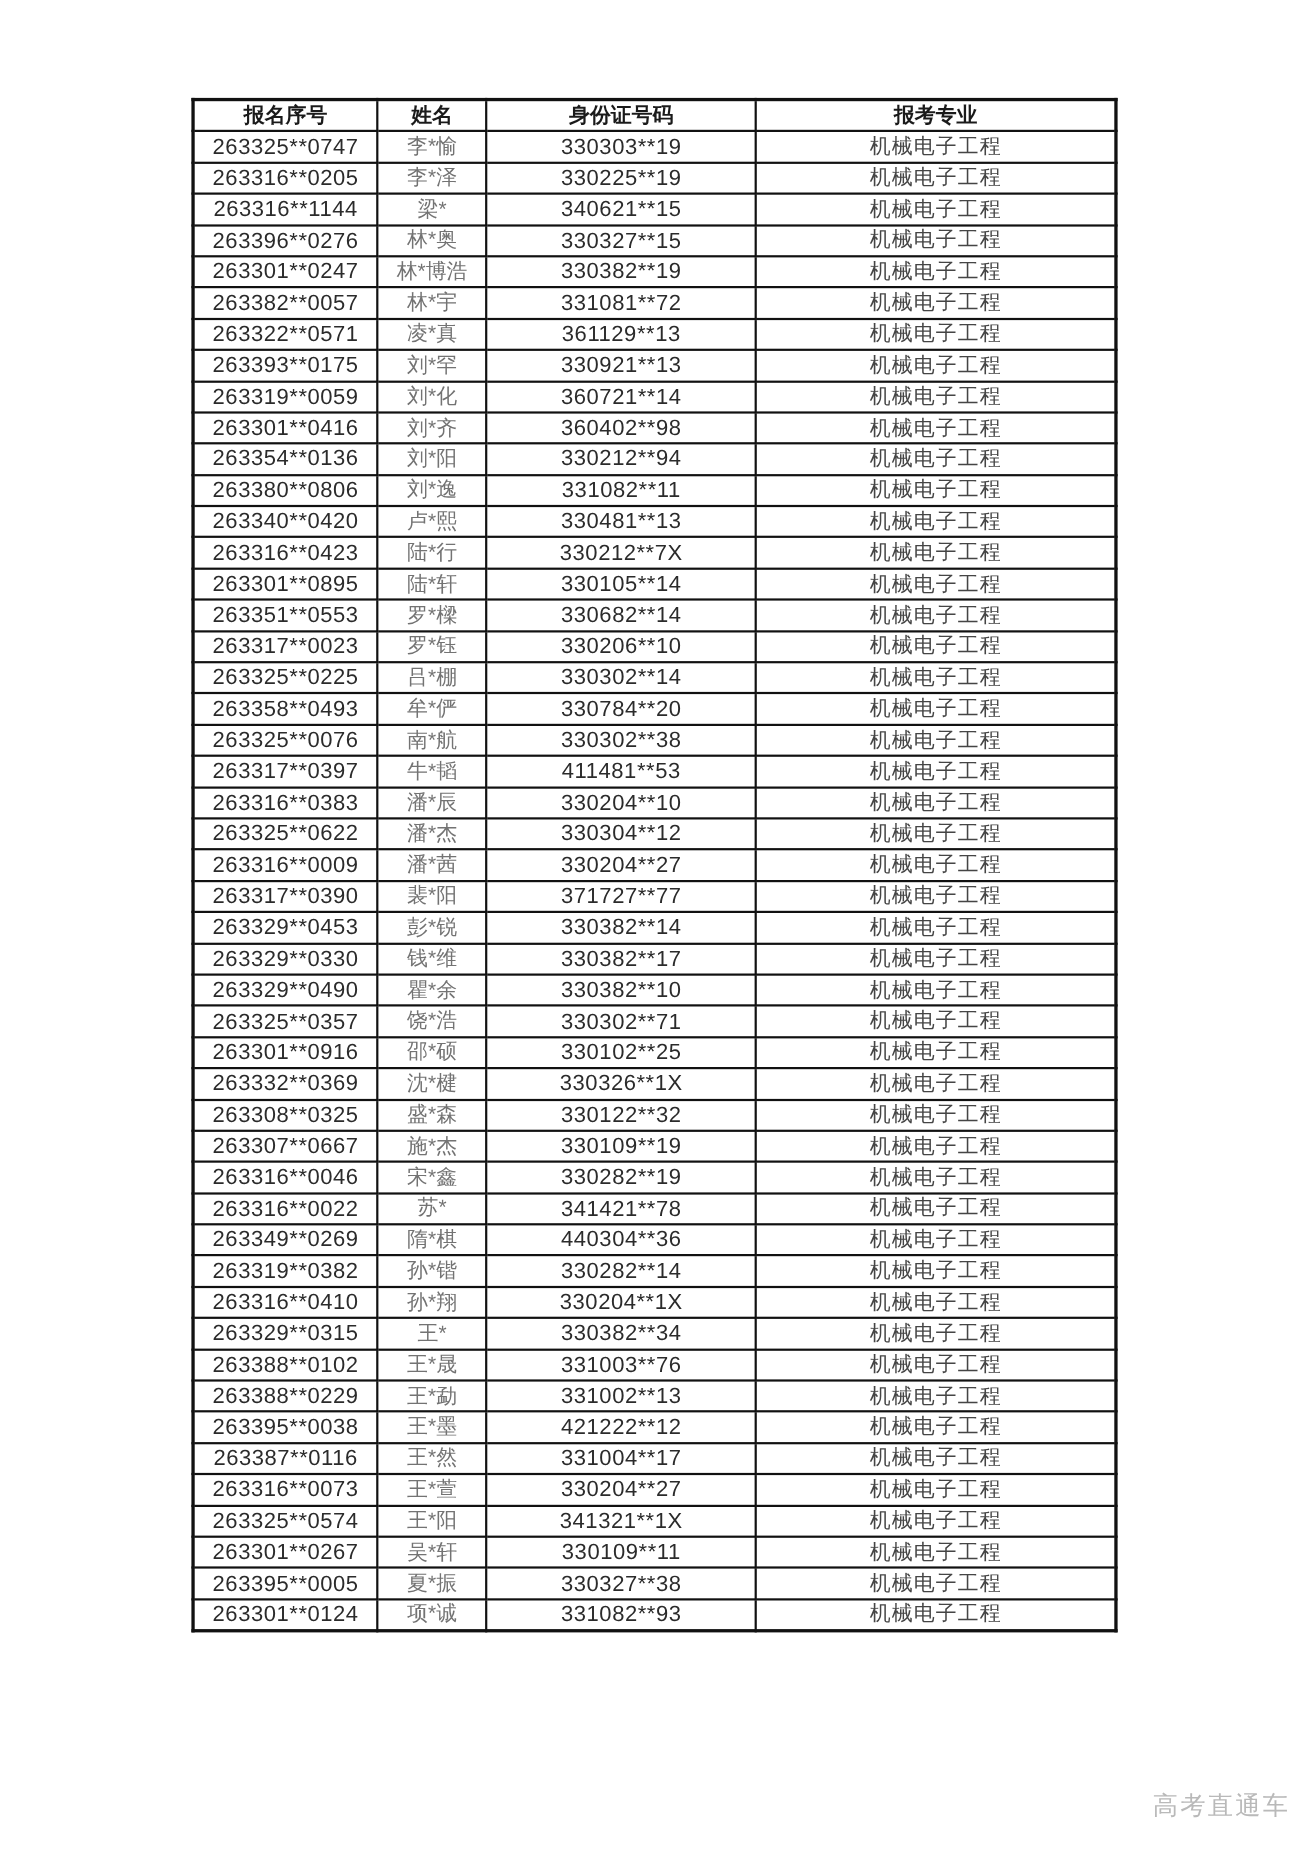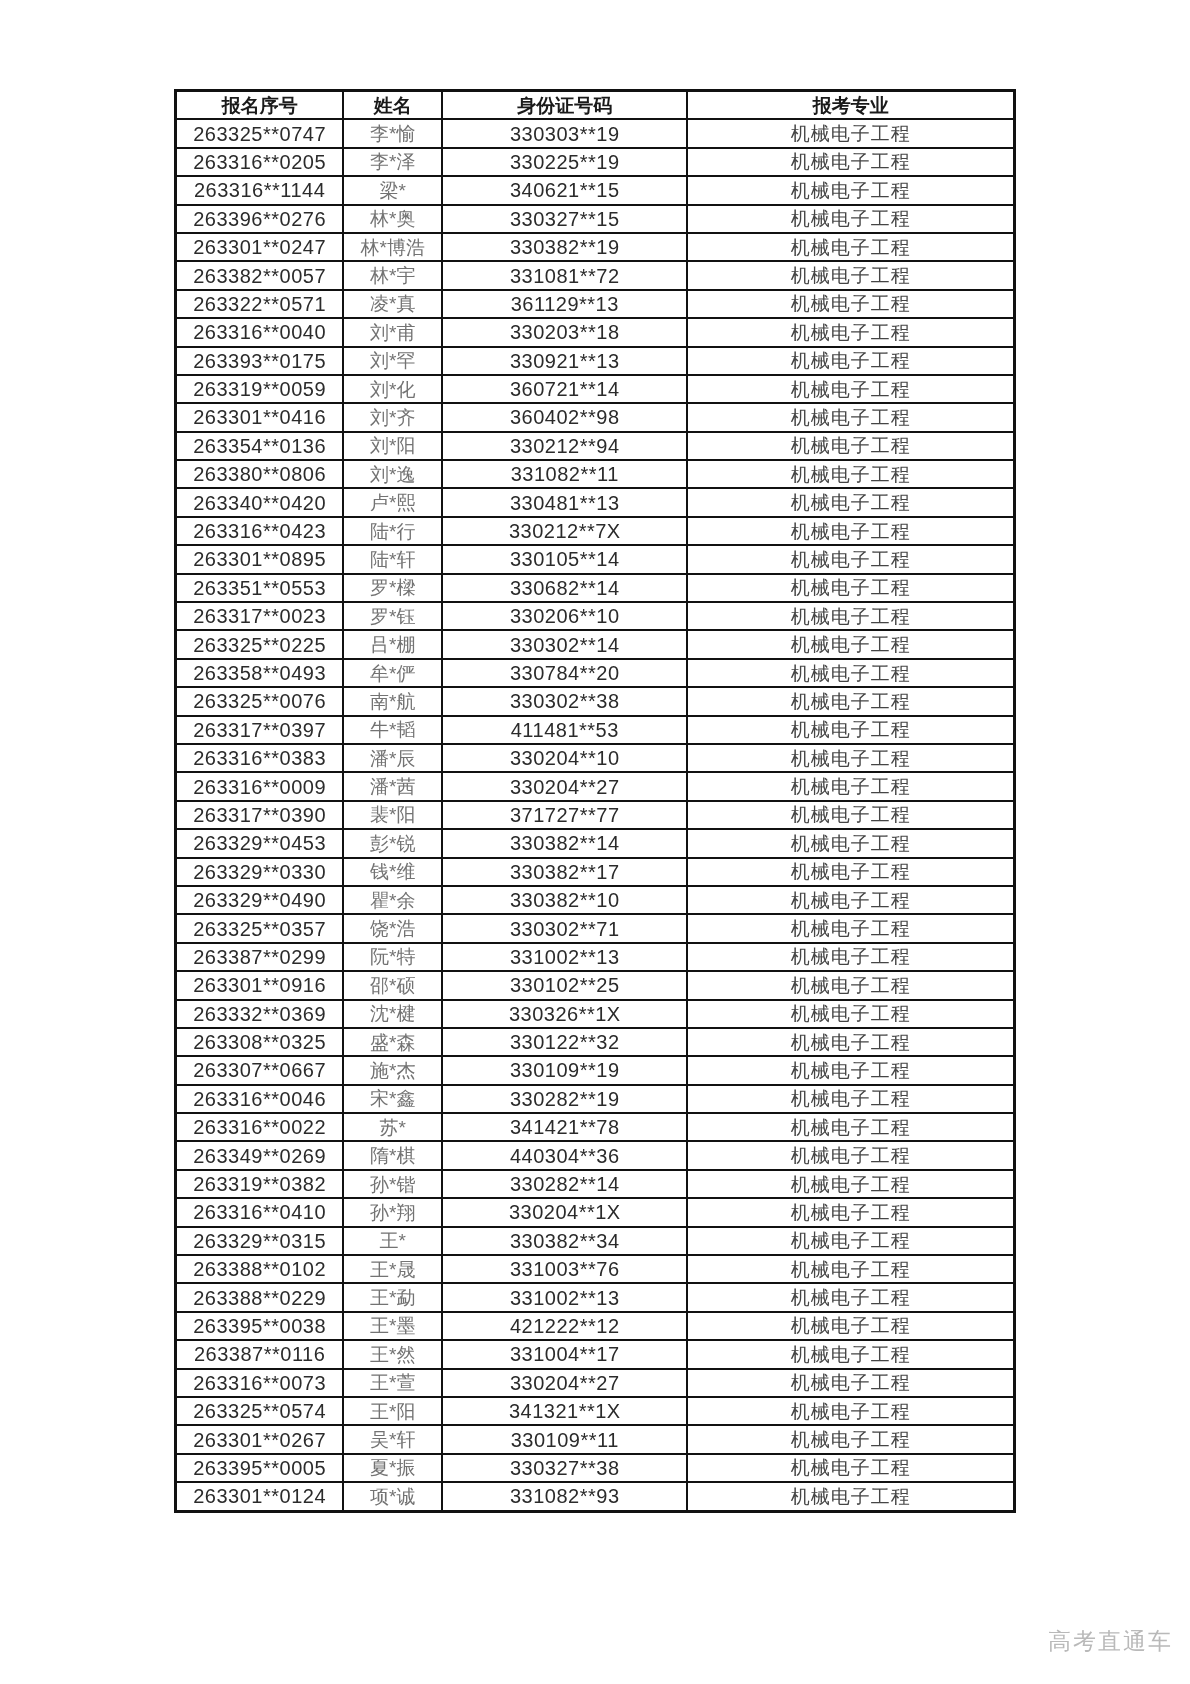--- a/index.html
+++ b/index.html
@@ -123,26 +123,20 @@
           <td class="c2">331081**72</td>
           <td class="c3">机械电子工程</td>
         </tr>
         <tr>
           <td class="c0">263322**0571</td>
           <td class="c1">凌*真</td>
           <td class="c2">361129**13</td>
           <td class="c3">机械电子工程</td>
         </tr>
         <tr>
-          <td class="c0">263316**0040</td>
-          <td class="c1">刘*甫</td>
-          <td class="c2">330203**18</td>
-          <td class="c3">机械电子工程</td>
-        </tr>
-        <tr>
           <td class="c0">263393**0175</td>
           <td class="c1">刘*罕</td>
           <td class="c2">330921**13</td>
           <td class="c3">机械电子工程</td>
         </tr>
         <tr>
           <td class="c0">263319**0059</td>
           <td class="c1">刘*化</td>
           <td class="c2">360721**14</td>
           <td class="c3">机械电子工程</td>
@@ -219,20 +213,26 @@
           <td class="c2">411481**53</td>
           <td class="c3">机械电子工程</td>
         </tr>
         <tr>
           <td class="c0">263316**0383</td>
           <td class="c1">潘*辰</td>
           <td class="c2">330204**10</td>
           <td class="c3">机械电子工程</td>
         </tr>
         <tr>
+          <td class="c0">263325**0622</td>
+          <td class="c1">潘*杰</td>
+          <td class="c2">330304**12</td>
+          <td class="c3">机械电子工程</td>
+        </tr>
+        <tr>
           <td class="c0">263316**0009</td>
           <td class="c1">潘*茜</td>
           <td class="c2">330204**27</td>
           <td class="c3">机械电子工程</td>
         </tr>
         <tr>
           <td class="c0">263317**0390</td>
           <td class="c1">裴*阳</td>
           <td class="c2">371727**77</td>
           <td class="c3">机械电子工程</td>
@@ -255,26 +255,20 @@
           <td class="c2">330382**10</td>
           <td class="c3">机械电子工程</td>
         </tr>
         <tr>
           <td class="c0">263325**0357</td>
           <td class="c1">饶*浩</td>
           <td class="c2">330302**71</td>
           <td class="c3">机械电子工程</td>
         </tr>
         <tr>
-          <td class="c0">263387**0299</td>
-          <td class="c1">阮*特</td>
-          <td class="c2">331002**13</td>
-          <td class="c3">机械电子工程</td>
-        </tr>
-        <tr>
           <td class="c0">263301**0916</td>
           <td class="c1">邵*硕</td>
           <td class="c2">330102**25</td>
           <td class="c3">机械电子工程</td>
         </tr>
         <tr>
           <td class="c0">263332**0369</td>
           <td class="c1">沈*楗</td>
           <td class="c2">330326**1X</td>
           <td class="c3">机械电子工程</td>

